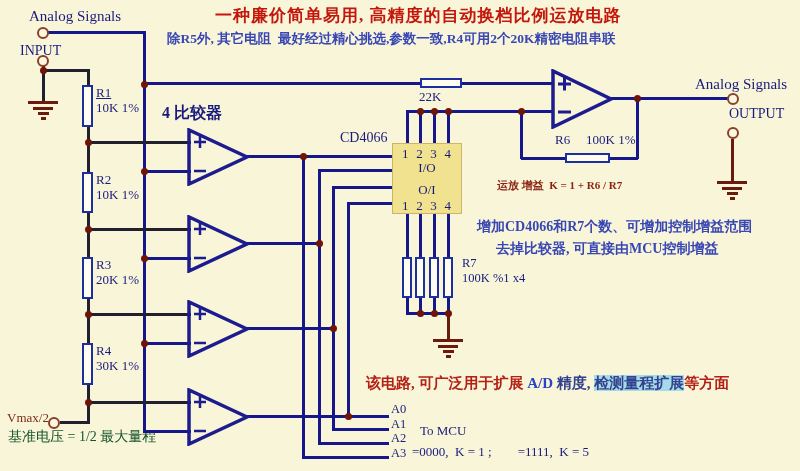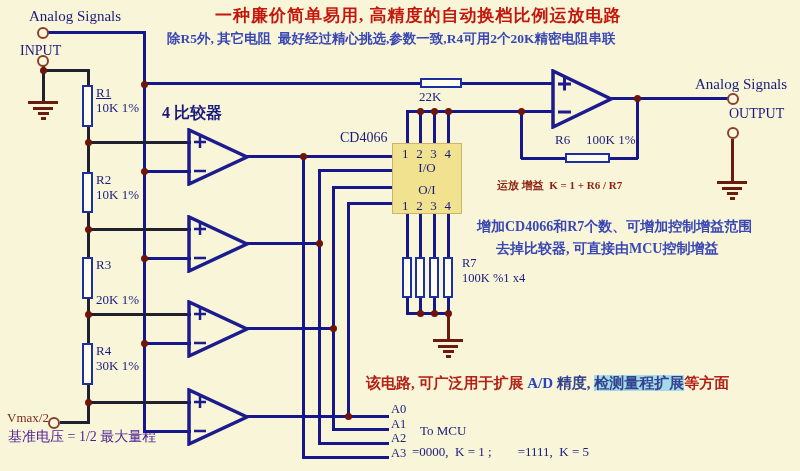--- a/index.html
+++ b/index.html
@@ -4,21 +4,21 @@
 <style>
   html,body{margin:0;padding:0;}
   body{width:800px;height:471px;background:#f8f5d8;position:relative;overflow:hidden;
        font-family:"Liberation Serif","DejaVu Serif",serif;}
   #c{position:absolute;left:0;top:0;width:800px;height:471px;}
   .t{position:absolute;white-space:pre;line-height:1.12;}
   .navy{color:#1a1a7e;}
   .bluet{color:#3947b5;font-weight:600;}
   .redt{color:#c3170c;font-weight:bold;}
   .maroon{color:#8c1f10;font-weight:bold;}
-  .brown{color:#4c1d95;}
+  .brown{color:#14532d;}
   .vmax{color:#7c2a1a;}
   .wh{position:absolute;height:3px;}
   .wv{position:absolute;width:3px;}
   .blue{background:#17178c;}
   .blk{background:#20202f;}
   .dred{background:#6b1a0e;}
   .dot{position:absolute;width:7px;height:7px;border-radius:50%;background:#701408;}
   .circ{position:absolute;width:8px;height:8px;border:2px solid #8a4028;border-radius:50%;background:#fbf8e2;}
   .res{position:absolute;border:2px solid #1c2fa0;background:#fffdf0;box-sizing:border-box;}
   .gbar{position:absolute;height:3px;background:#6b1a0e;}
@@ -46,21 +46,21 @@
   <div class="t navy" style="left:729px;top:106px;font-size:14px;">OUTPUT</div>
 
   <div class="t navy" style="left:162px;top:104px;font-size:16px;font-weight:bold;">4 比较器</div>
   <div class="t navy" style="left:340px;top:130px;font-size:14px;">CD4066</div>
 
   <div class="t navy" style="left:96px;top:86px;font-size:13px;text-decoration:underline;">R1</div>
   <div class="t navy" style="left:96px;top:101px;font-size:13px;">10K 1%</div>
   <div class="t navy" style="left:96px;top:173px;font-size:13px;">R2</div>
   <div class="t navy" style="left:96px;top:188px;font-size:13px;">10K 1%</div>
   <div class="t navy" style="left:96px;top:258px;font-size:13px;">R3</div>
-  <div class="t navy" style="left:96px;top:273px;font-size:13px;margin-top:20px;">20K 1%</div>
+  <div class="t navy" style="left:96px;top:273px;font-size:13px;">20K 1%</div>
   <div class="t navy" style="left:96px;top:344px;font-size:13px;">R4</div>
   <div class="t navy" style="left:96px;top:359px;font-size:13px;">30K 1%</div>
   <div class="t navy" style="left:423px;top:64px;font-size:13px;margin-top:12px;">R5</div>
   <div class="t navy" style="left:419px;top:90px;font-size:13px;">22K</div>
   <div class="t navy" style="left:555px;top:133px;font-size:13px;">R6</div>
   <div class="t navy" style="left:586px;top:133px;font-size:13px;">100K 1%</div>
   <div class="t navy" style="left:462px;top:256px;font-size:12.5px;">R7</div>
   <div class="t navy" style="left:462px;top:271px;font-size:12.5px;">100K %1 x4</div>
 
   <div class="t maroon" style="left:497px;top:179px;font-size:11px;">运放 增益  K = 1 + R6 / R7</div>

